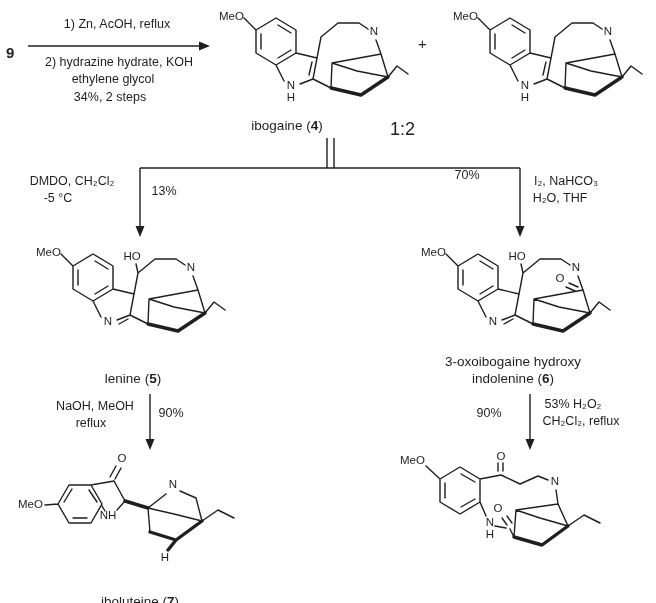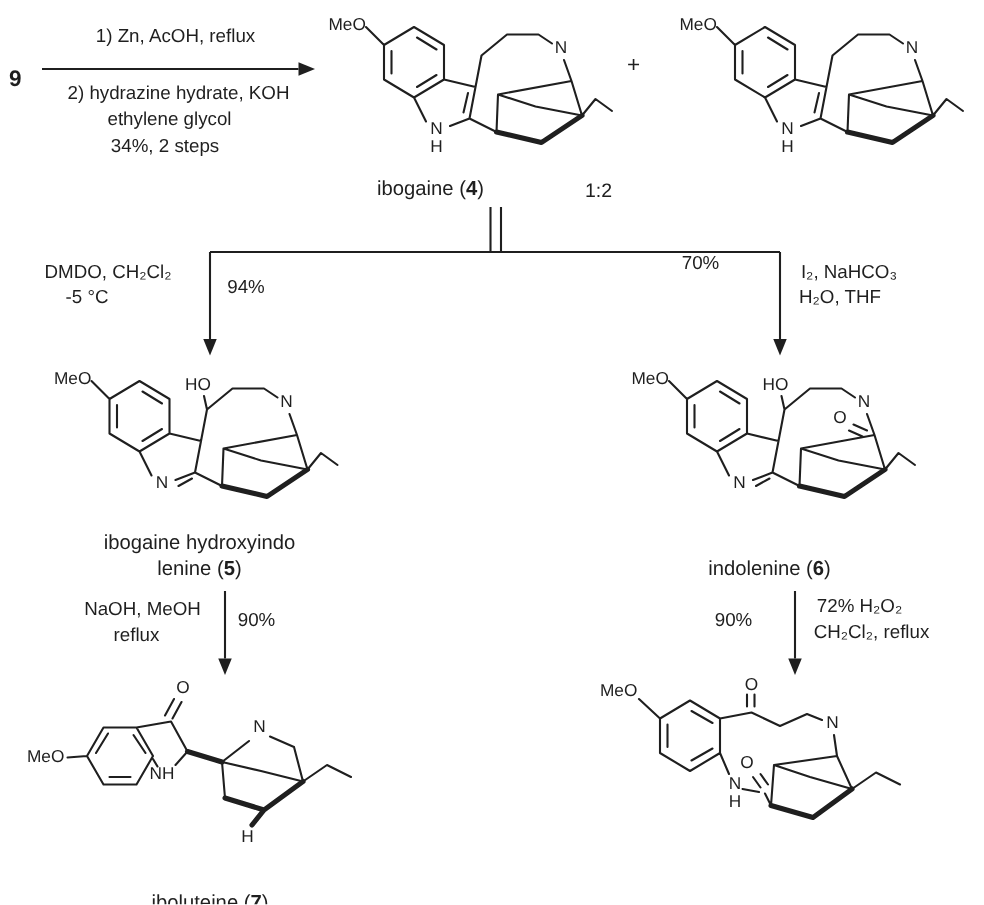--- a/index.html
+++ b/index.html
@@ -4,21 +4,21 @@
 <style>
   * { margin:0; padding:0; box-sizing:border-box; }
   html,body { background:#ffffff; }
   body { font-family:"Liberation Sans","DejaVu Sans",sans-serif; color:#1f1f1f; }
   .scheme { position:relative; width:656px; height:603px; background:#ffffff; overflow:hidden; }
   .txt { position:absolute; white-space:nowrap; font-size:12.5px; line-height:1.2; color:#1f1f1f; }
   .center { transform:translateX(-50%); }
   .lbl { font-size:13.5px; }
   .big { font-size:15px; font-weight:bold; }
   .plus { font-size:15px; }
-  .ratio { font-size:13px; }
+  .ratio { font-size:18px; }
   svg { position:absolute; overflow:visible; }
   svg text { font-family:"Liberation Sans","DejaVu Sans",sans-serif; font-size:11.5px; fill:#1f1f1f; }
   .bond { stroke:#1f1f1f; stroke-width:1.4; fill:none; stroke-linecap:round; stroke-linejoin:round; }
   .bold-bond { stroke-width:3.4; }
   .arrowline { stroke:#1f1f1f; stroke-width:1.4; fill:none; }
   .arrowhead { fill:#1f1f1f; stroke:none; }
   b { font-weight:bold; }
   i { font-style:italic; }
 </style>
 </head>
@@ -131,35 +131,35 @@
   <div class="txt center" style="left:110px;top:90px">34%, 2 steps</div>
 
   <div class="txt plus" style="left:418px;top:35px">+</div>
   <div class="txt ratio" style="left:390px;top:119px">1:2</div>
 
   <div class="txt center lbl" style="left:287px;top:118px"><span>ibogaine (</span><b>4</b><span>)</span></div>
 
 
   <div class="txt center" style="left:72px;top:174px">DMDO, CH₂Cl₂</div>
   <div class="txt center" style="left:58px;top:191px">-5 °C</div>
-  <div class="txt center" style="left:164px;top:184px">94%</div>
+  <div class="txt center" style="left:164px;top:184px">13%</div>
 
   <div class="txt center" style="left:467px;top:168px">70%</div>
   <div class="txt center" style="left:566px;top:174px">I₂, NaHCO₃</div>
   <div class="txt center" style="left:560px;top:191px">H₂O, THF</div>
 
-  <div class="txt center lbl" style="left:133px;top:354px">ibogaine hydroxyindo</div>
   <div class="txt center lbl" style="left:133px;top:371px"><span>lenine (</span><b>5</b><span>)</span></div>
 
+  <div class="txt center lbl" style="left:513px;top:354px">3-oxoibogaine hydroxy</div>
   <div class="txt center lbl" style="left:513px;top:371px"><span>indolenine (</span><b>6</b><span>)</span></div>
 
   <div class="txt center" style="left:95px;top:399px">NaOH, MeOH</div>
   <div class="txt center" style="left:91px;top:416px">reflux</div>
   <div class="txt center" style="left:171px;top:406px">90%</div>
 
   <div class="txt center" style="left:489px;top:406px">90%</div>
-  <div class="txt center" style="left:573px;top:397px">72% H₂O₂</div>
+  <div class="txt center" style="left:573px;top:397px">53% H₂O₂</div>
   <div class="txt center" style="left:581px;top:414px">CH₂Cl₂, reflux</div>
 
   <div class="txt center lbl" style="left:140px;top:594px"><span>iboluteine (</span><b>7</b><span>)</span></div>
 
 
 </div>
 
 </body></html>

